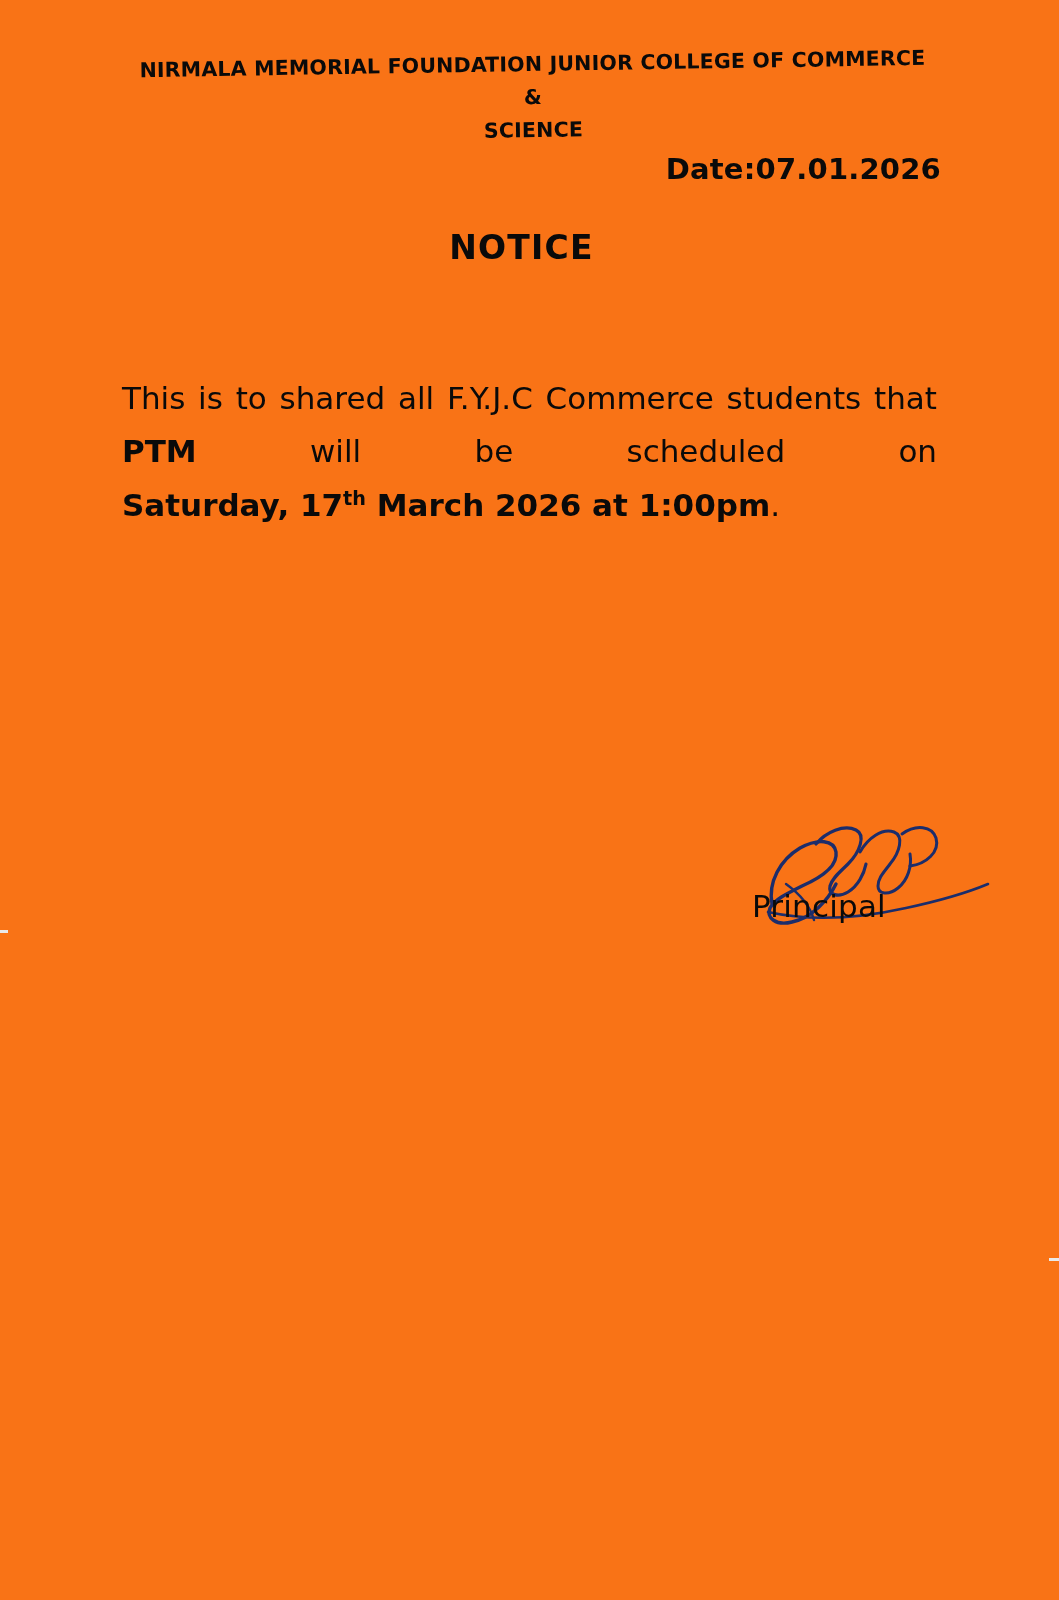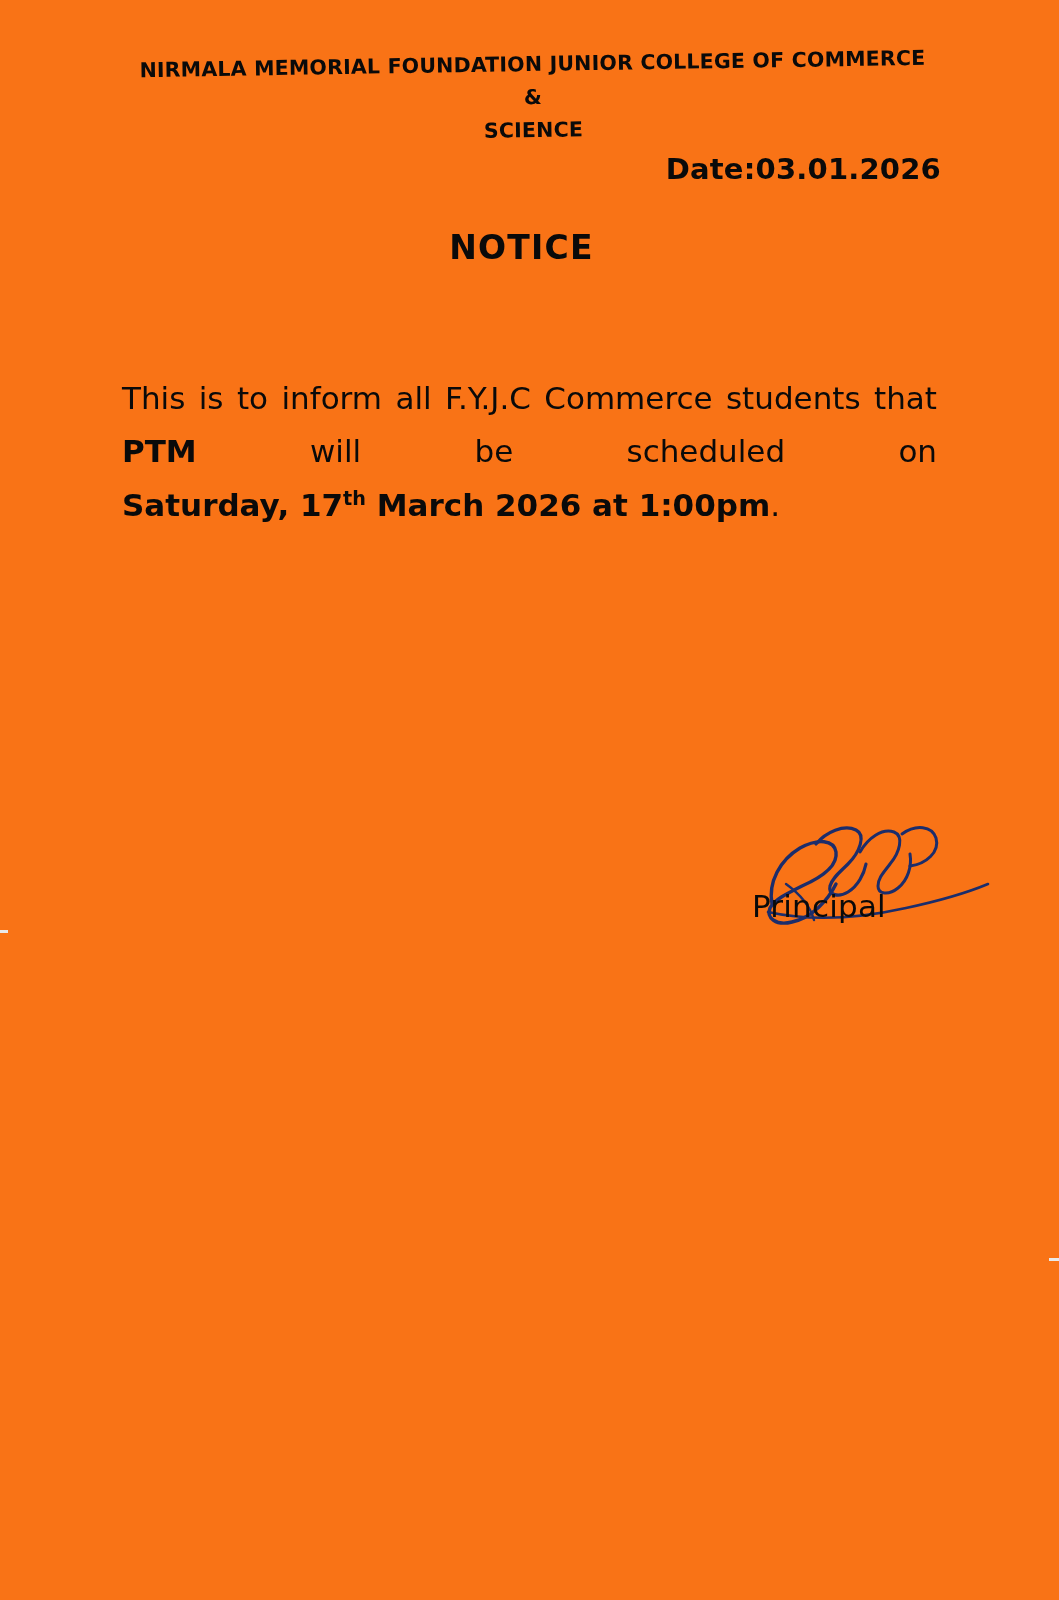--- a/index.html
+++ b/index.html
@@ -126,27 +126,27 @@
 <div class="page">
 
   <div class="scan-mark" style="top:930px;left:0;width:8px;height:3px;"></div>
   <div class="scan-mark" style="top:1258px;left:1049px;width:10px;height:3px;"></div>
 
   <div class="college-name">
     <span>NIRMALA MEMORIAL FOUNDATION JUNIOR COLLEGE OF COMMERCE &amp;</span>
     <span class="line2">SCIENCE</span>
   </div>
 
-  <div class="date-line">Date:03.01.2026</div>
+  <div class="date-line">Date:07.01.2026</div>
 
   <div class="notice-title">NOTICE</div>
 
   <div class="body-block">
     <p class="para">
-      <span>This is to inform all F.Y.J.C Commerce students that </span><b>PTM</b><span> will be scheduled on </span><b class="nowrap"><span>Saturday, 17</span><sup class="ord">th</sup><span> March 2026 at 1:00pm</span></b><span>.</span>
+      <span>This is to shared all F.Y.J.C Commerce students that </span><b>PTM</b><span> will be scheduled on </span><b class="nowrap"><span>Saturday, 17</span><sup class="ord">th</sup><span> March 2026 at 1:00pm</span></b><span>.</span>
     </p>
   </div>
 
   <div class="signature-area">
     <svg width="260" height="160" viewBox="0 0 260 160" fill="none" xmlns="http://www.w3.org/2000/svg">
       <g stroke="#1c2d6b" fill="none" stroke-linecap="round" stroke-linejoin="round">
         <path d="M16 96 C12 74, 24 52, 44 40 C62 30, 78 32, 80 44 C82 58, 64 70, 46 78 C30 86, 18 92, 14 100 C10 110, 20 118, 36 114 C56 110, 72 92, 80 76" stroke-width="3.4"></path>
         <path d="M60 36 C70 24, 88 16, 100 22 C110 27, 104 44, 92 56 C84 64, 76 70, 74 78 C72 87, 82 90, 92 84 C102 78, 108 66, 110 56" stroke-width="3.2"></path>
         <path d="M104 44 C112 30, 126 20, 138 24 C148 28, 144 44, 134 56 C128 64, 122 70, 122 78 C122 86, 132 88, 142 80 C152 72, 156 58, 154 46" stroke-width="3.0"></path>
         <path d="M146 26 C160 16, 176 18, 180 30 C184 44, 170 56, 154 58" stroke-width="3.0"></path>

